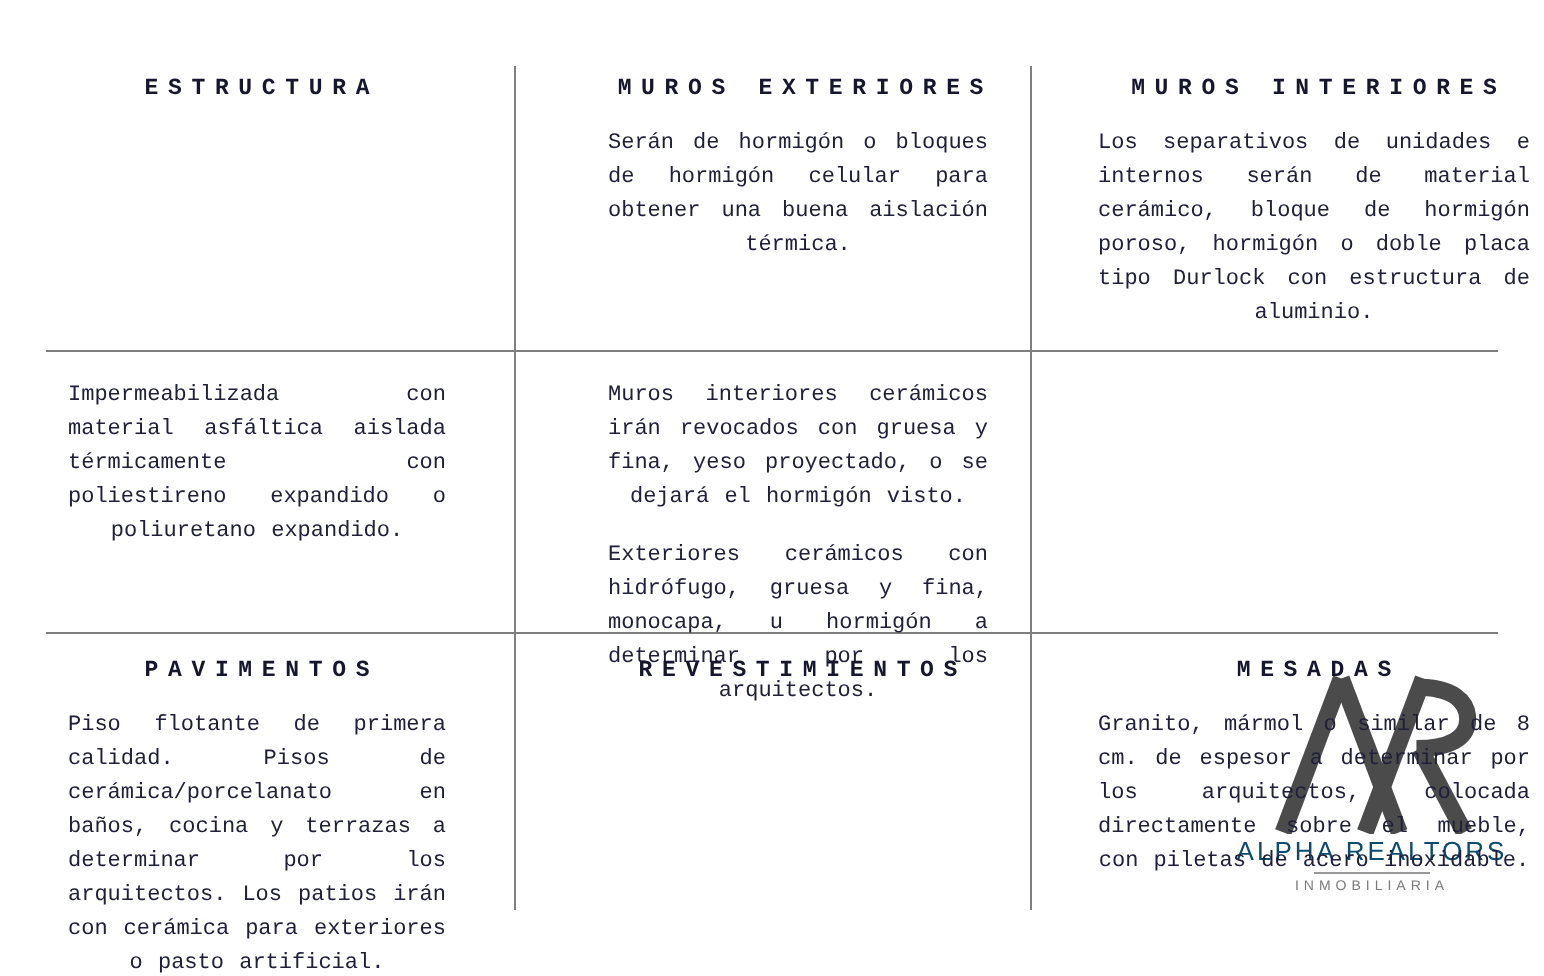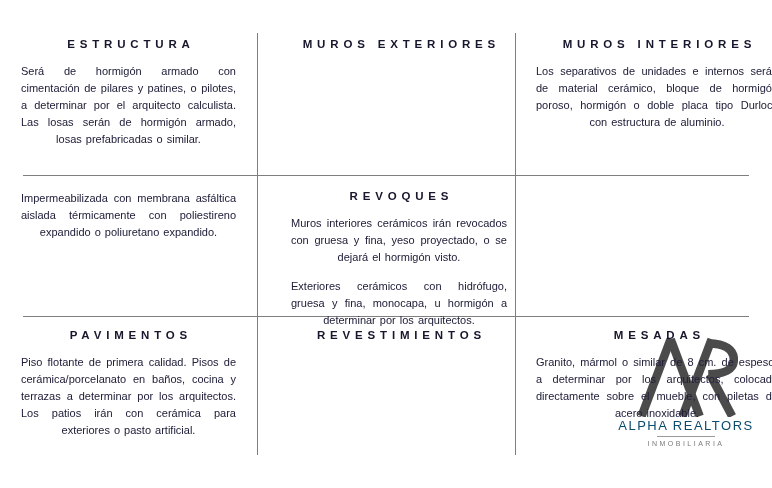--- a/index.html
+++ b/index.html
@@ -15,21 +15,21 @@
 
   
   .vline { position:absolute; top:33px; height:422px; width:1px; background:#7f7f7f; }
   .vline.v1 { left:257px; }
   .vline.v2 { left:515px; }
   .hline { position:absolute; left:23px; width:726px; height:1px; background:#7f7f7f; }
   .hline.h1 { top:175px; }
   .hline.h2 { top:316px; }
 
   
-  .cell { position:absolute; padding:0 21px; text-align:center; z-index:2; }
+  .cell { position:absolute; padding:0 34px; text-align:center; z-index:2;font-family:Liberation Mono, monospace; }
   .col1 { left:0;     width:257px; }
   .col2 { left:270px; width:258px; }
   .col3 { left:515px; width:284px; }
   .row1 { top:0;     height:175px; padding-top:38px; }
   .row2 { top:175px; height:141px; padding-top:15px; }
   .row3 { top:316px; height:172px; padding-top:13px; }
 
   .cell h2 {
     font-size:11.5px;
     font-weight:bold;
@@ -98,35 +98,34 @@
         <path d="M88 46 L114 95"></path>
       </g>
     </svg>
     <div class="brand">ALPHA REALTORS</div>
     <div class="rule"></div>
     <div class="tagline">INMOBILIARIA</div>
   </div>
 
   <div class="cell row1 col1">
     <h2>ESTRUCTURA</h2>
-    <p>Será de hormigón armado con cimentación de pilares y patines, o pilotes, a determinar por el arquitecto calculista. Las losas serán de hormigón armado, losas prefabricadas o similar.</p>
   </div>
   <div class="cell row1 col2">
     <h2>MUROS EXTERIORES</h2>
+    <p>Serán de hormigón o bloques de hormigón celular para obtener una buena aislación térmica.</p>
   </div>
   <div class="cell row1 col3">
     <h2>MUROS INTERIORES</h2>
     <p>Los separativos de unidades e internos serán de material cerámico, bloque de hormigón poroso, hormigón o doble placa tipo Durlock con estructura de aluminio.</p>
   </div>
 
   <div class="cell row2 col1">
-    <p>Impermeabilizada con membrana asfáltica aislada térmicamente con poliestireno expandido o poliuretano expandido.</p>
+    <p>Impermeabilizada con material asfáltica aislada térmicamente con poliestireno expandido o poliuretano expandido.</p>
   </div>
   <div class="cell row2 col2">
-    <h2>REVOQUES</h2>
     <p>Muros interiores cerámicos irán revocados con gruesa y fina, yeso proyectado, o se dejará el hormigón visto.</p>
     <p>Exteriores cerámicos con hidrófugo, gruesa y fina, monocapa, u hormigón a determinar por los arquitectos.</p>
   </div>
 
   <div class="cell row3 col1">
     <h2>PAVIMENTOS</h2>
     <p>Piso flotante de primera calidad. Pisos de cerámica/porcelanato en baños, cocina y terrazas a determinar por los arquitectos. Los patios irán con cerámica para exteriores o pasto artificial.</p>
   </div>
   <div class="cell row3 col2">
     <h2>REVESTIMIENTOS</h2>

